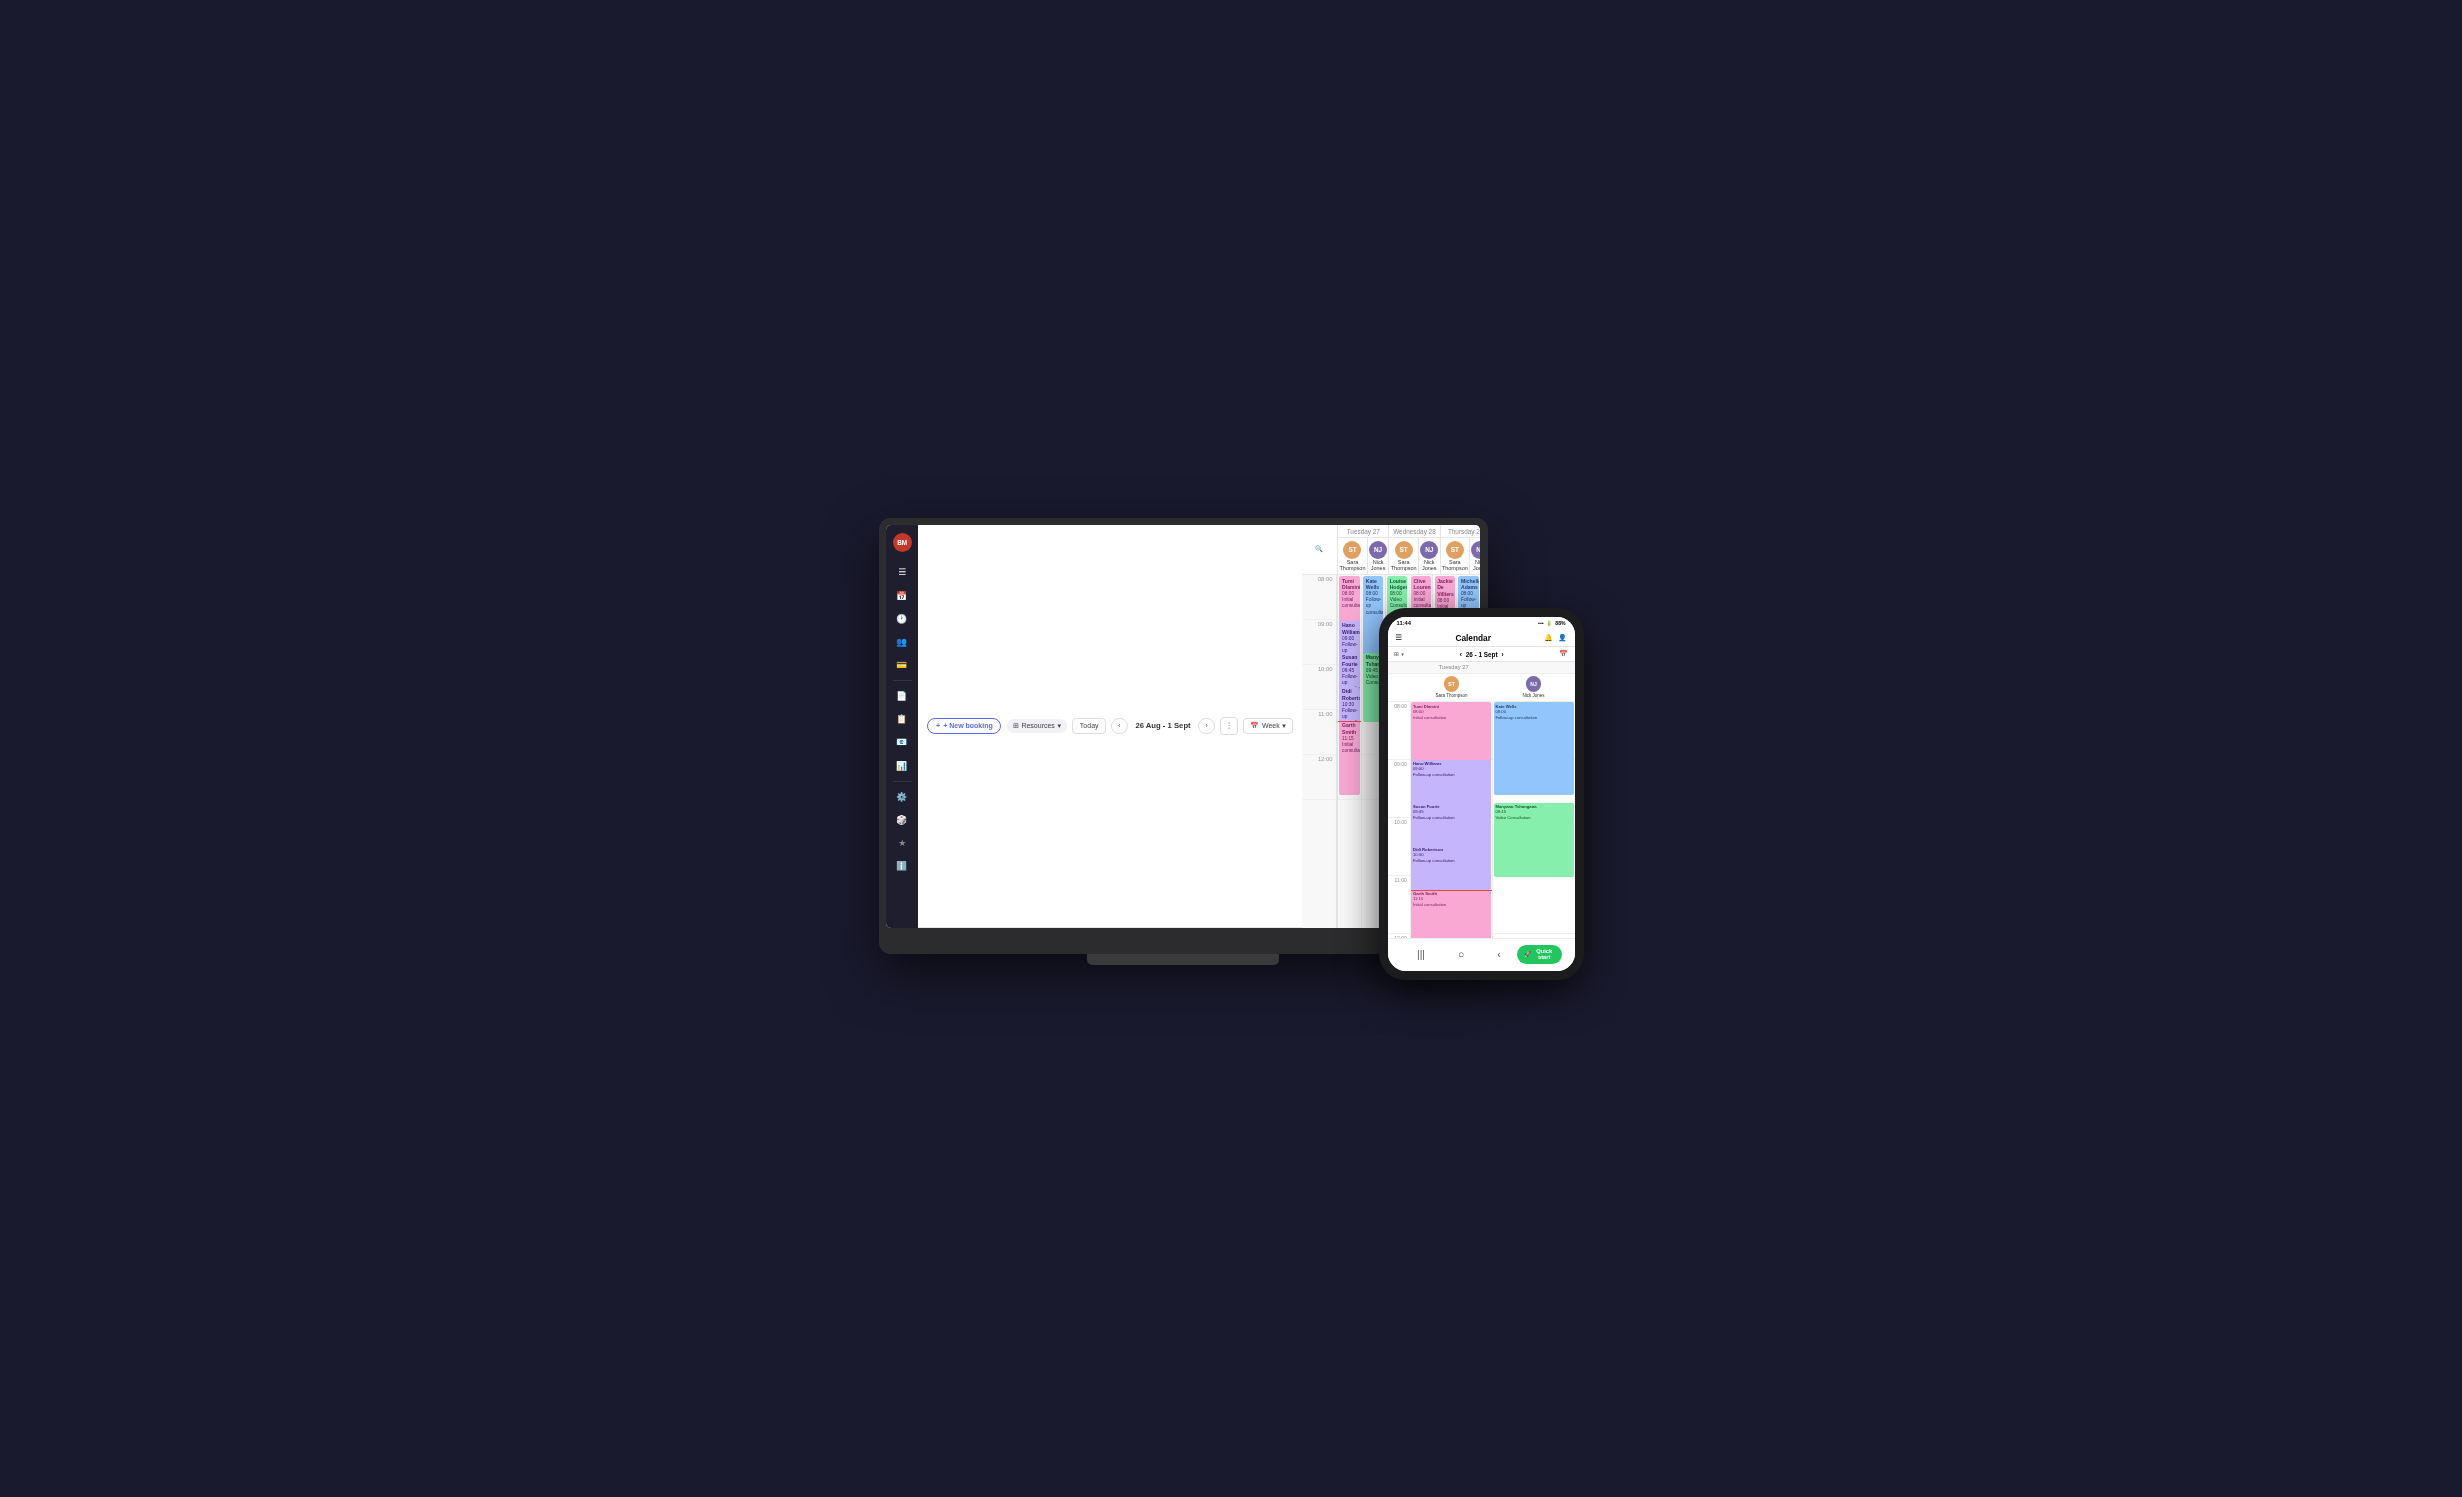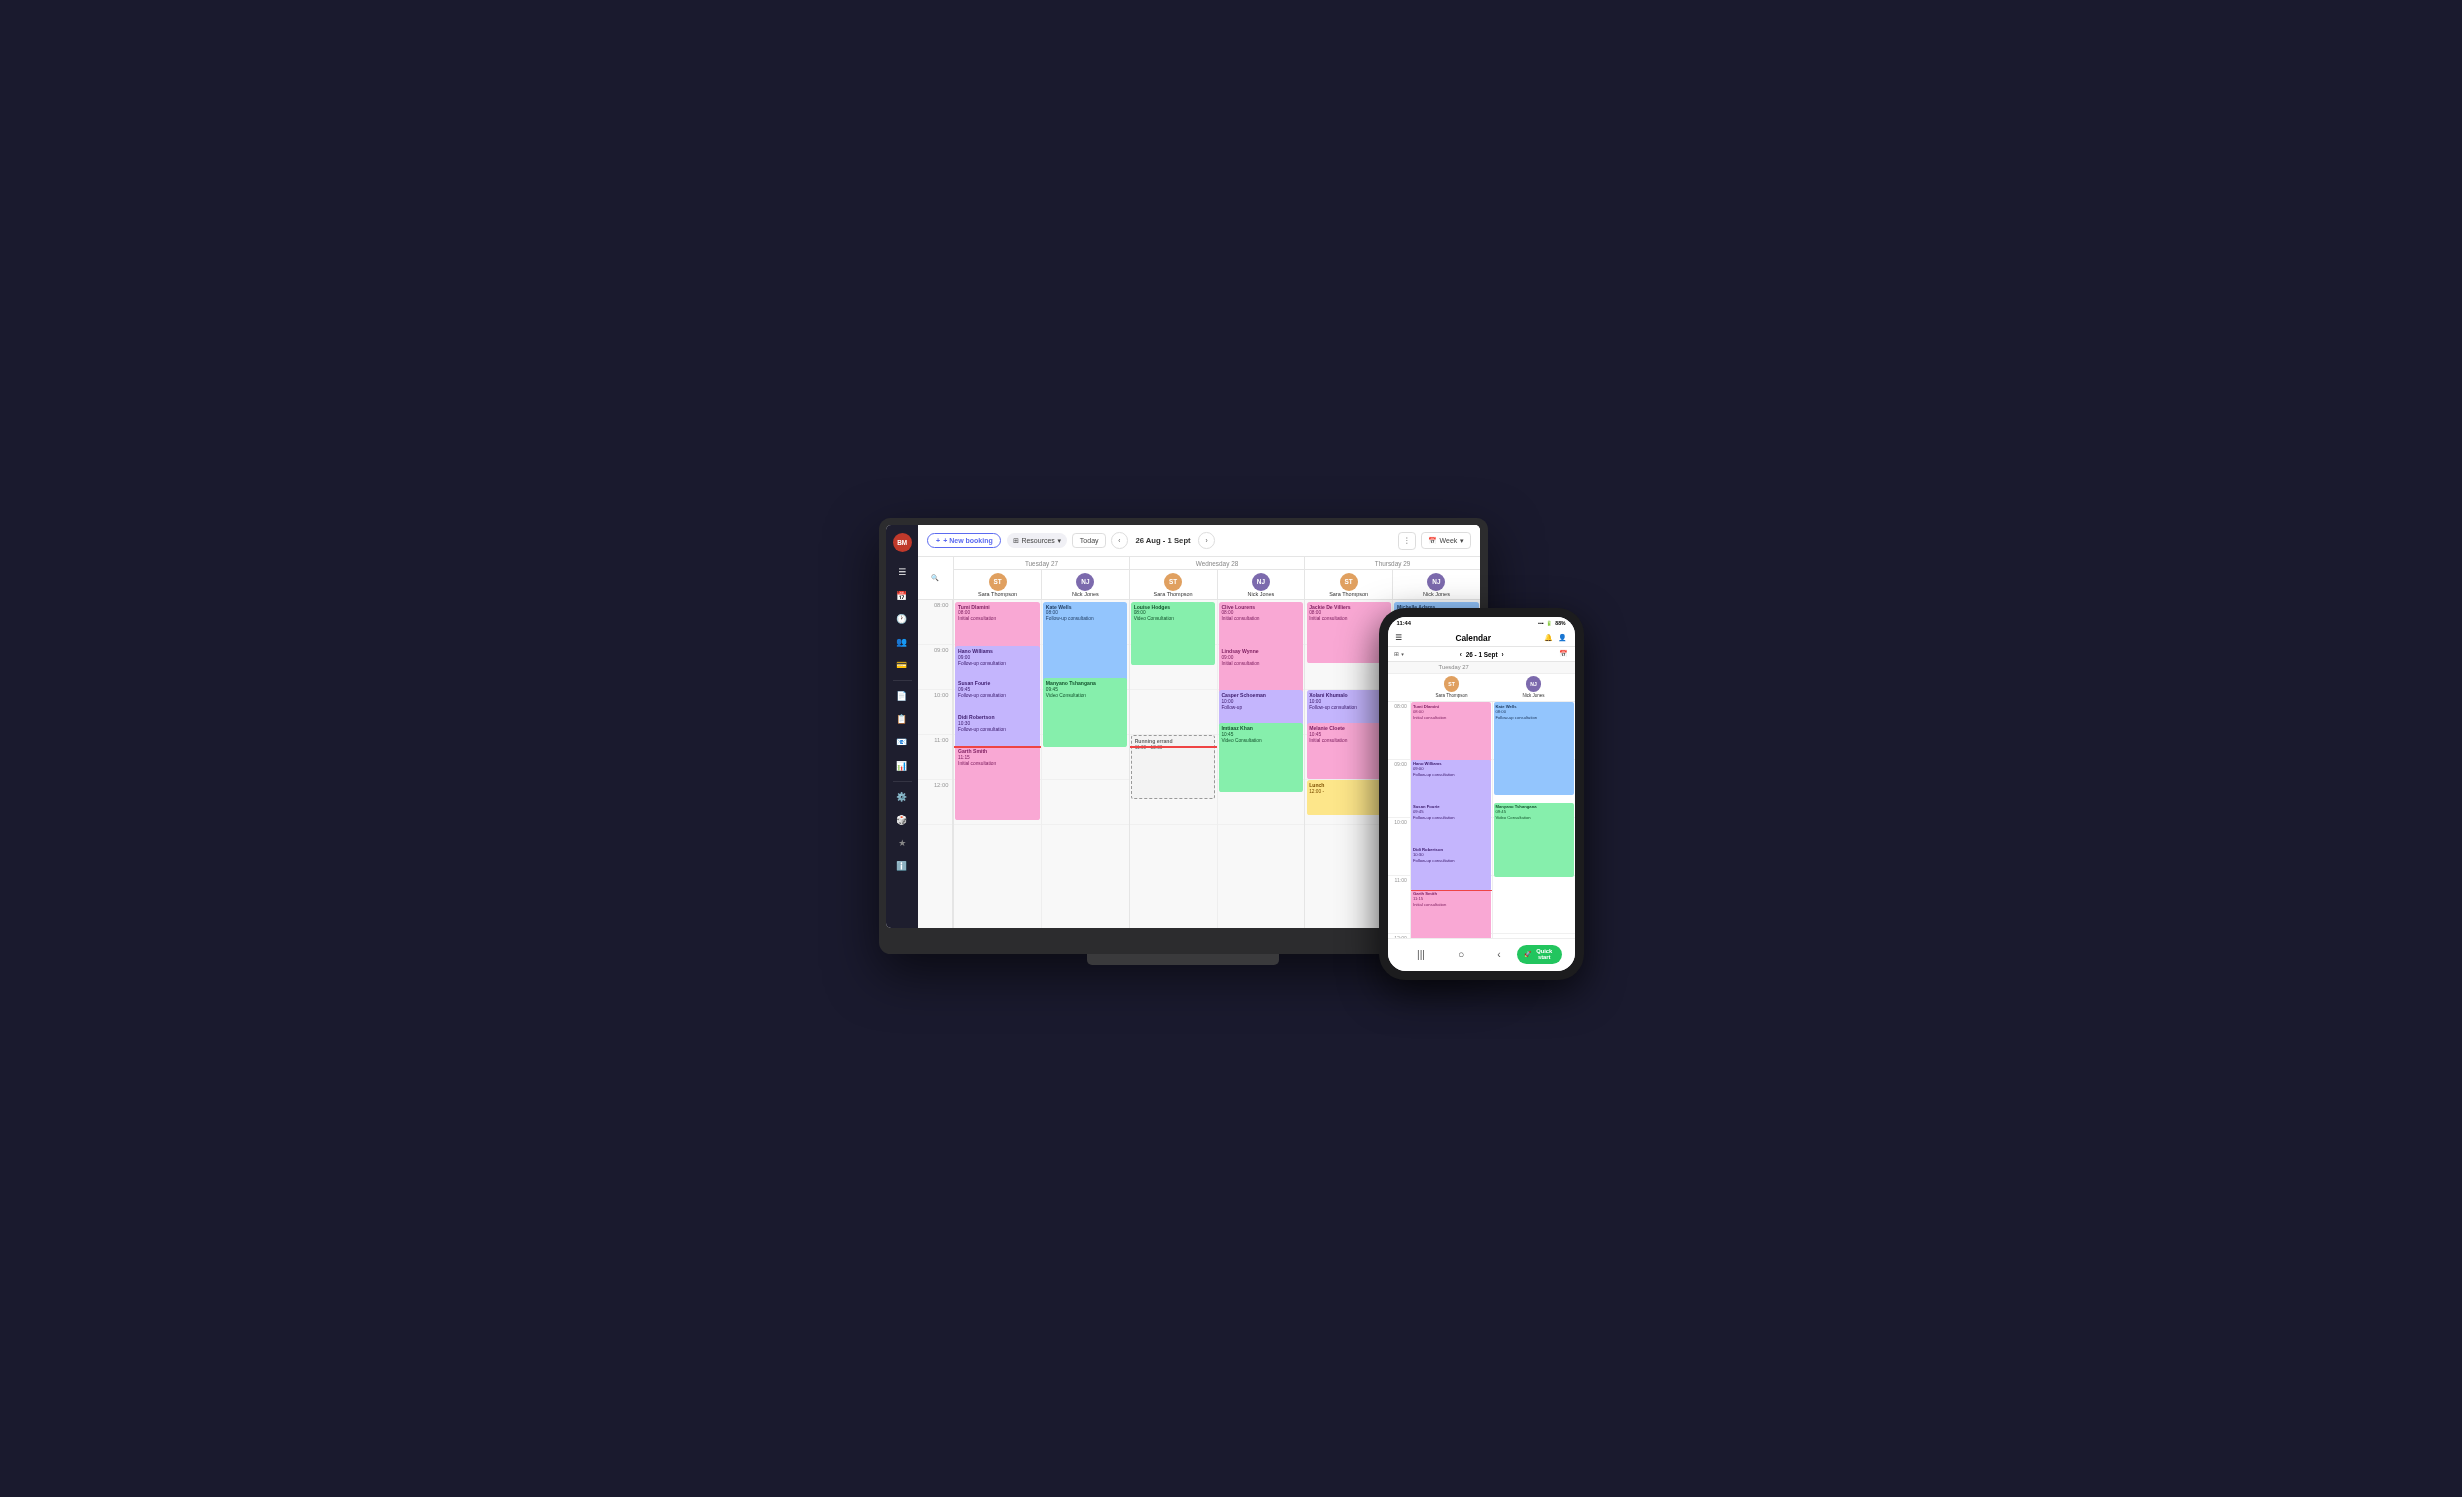--- a/index.html
+++ b/index.html
@@ -92,21 +92,21 @@
       width: 19px;
       height: 0.6px;
       background: rgba(255,255,255,0.1);
       margin: 2.6px 0;
     }
 
     
     .main-area {
       flex: 1;
       display: flex;
-      flex-direction: column;
+      flex-direction: row;
       overflow: hidden;
     }
 
     
     .toolbar {
       display: flex;
       align-items: center;
       padding: 6.4px 9px;
       background: #fff;
       border-bottom: 0.6px solid #e5e5e5;

